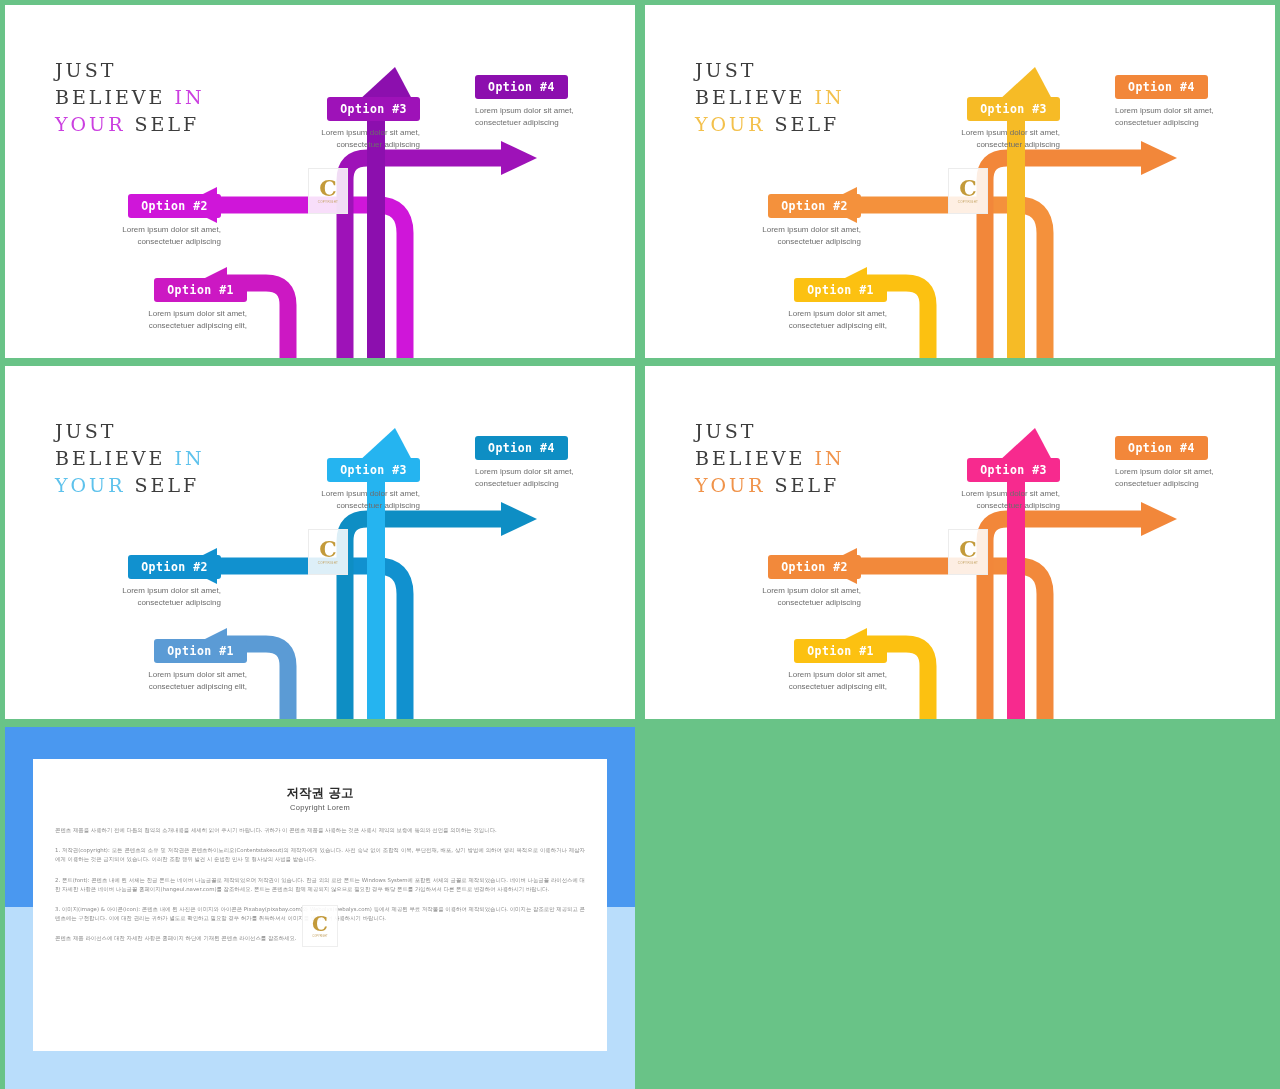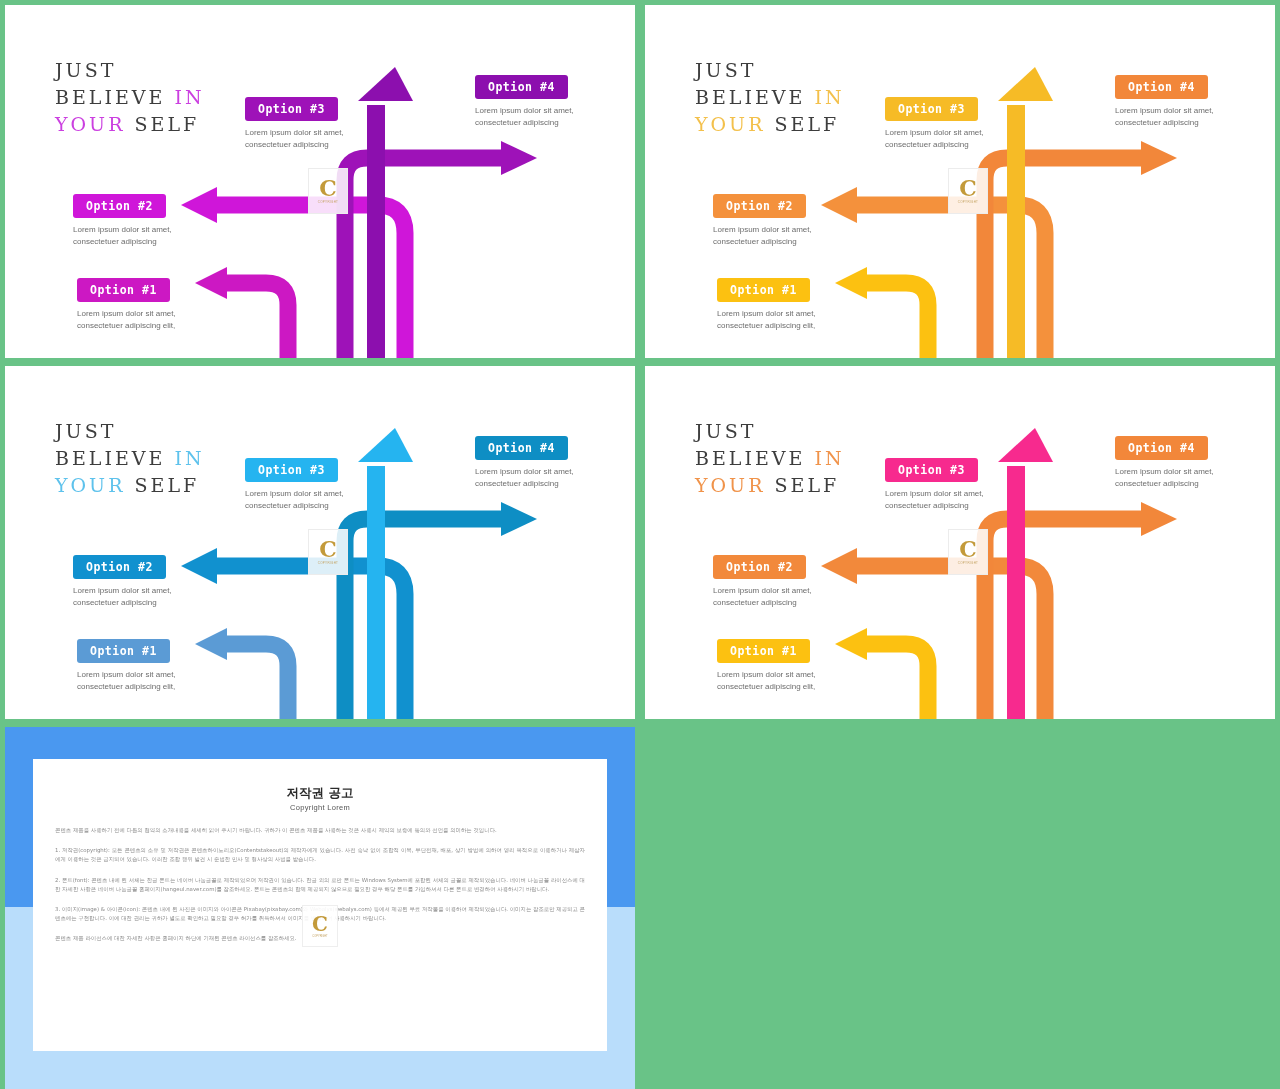--- a/index.html
+++ b/index.html
@@ -40,25 +40,25 @@
     font-size:11.5px;font-weight:bold;color:#ffffff;
     padding:5px 13px 5px 13px;border-radius:3px;
     letter-spacing:.5px;white-space:nowrap;
   }
   .optdesc{
     margin-top:6px;
     font-size:8px;line-height:11.5px;color:#6d6d6d;
     white-space:pre-line;
   }
   .ta-l{text-align:left;}
-  .ta-c{text-align:left;}
+  .ta-c{text-align:right;}
 
   
   .p-o1{left:72px;top:273px;width:170px;}
-  .p-o2{left:68px;top:189px;width:180px;}
+  .p-o2{left:36px;top:189px;width:180px;}
   .p-o3{left:240px;top:92px;width:175px;}
   .p-o4{left:470px;top:70px;width:150px;}
 
   
   .arrsvg{position:absolute;left:0;top:0;width:630px;height:353px;}
 
   
   .wm{
     position:absolute;left:303px;top:163px;width:38px;height:44px;
     background:rgba(255,255,255,.86);

